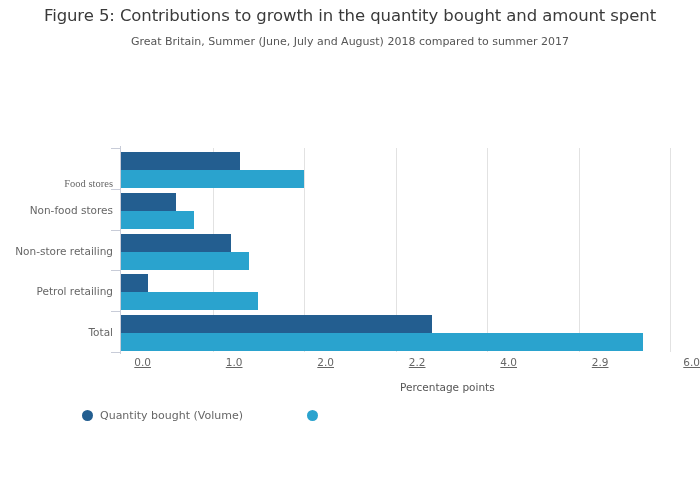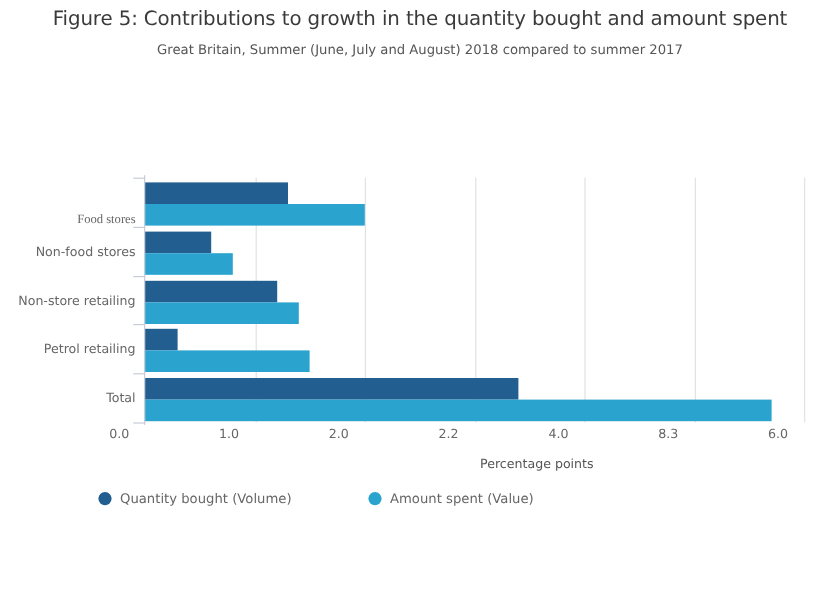--- a/index.html
+++ b/index.html
@@ -112,23 +112,24 @@
     left: 0;
     top: 352px;
     width: 700px;
     height: 24px;
   }
   .x-tick-label {
     position: absolute;
     top: 4px;
     width: 60px;
     margin-left: -30px;
-    text-align: left;
+    text-align: right;
     font-size: 10.5px;
     color: #666666;
+    text-decoration: underline;
   }
   #x-axis-title {
     position: absolute;
     top: 381px;
     left: 400px;
     width: 270px;
     text-align: left;
     font-size: 10.5px;
     color: #555555;
   }
@@ -197,34 +198,33 @@
       <div class="bar volume" title="Total – Quantity bought (Volume): 3.4" style="top: 167.2px; width: 311px; background: rgb(35, 94, 144);"></div>
       <div class="bar value" title="Total – Amount spent (Value): 5.7" style="top: 185.2px; width: 522px; background: rgb(42, 163, 206);"></div>
     </div>
 
   <div id="x-axis">
       <div class="x-tick-label" style="left: 121px;">0.0</div>
       <div class="x-tick-label" style="left: 212.5px;">1.0</div>
       <div class="x-tick-label" style="left: 304px;">2.0</div>
       <div class="x-tick-label" style="left: 395.5px;">2.2</div>
       <div class="x-tick-label" style="left: 487px;">4.0</div>
-      <div class="x-tick-label" style="left: 578.5px;">8.3</div>
+      <div class="x-tick-label" style="left: 578.5px;">2.9</div>
       <div class="x-tick-label" style="left: 670px;">6.0</div>
     </div>
 
   <div id="x-axis-title">Percentage points</div>
 
   <div id="legend">
       <div class="legend-item">
         <span class="legend-dot" style="background: rgb(35, 94, 144);"></span>
         <span class="legend-label">Quantity bought (Volume)</span>
       </div>
       <div class="legend-item">
         <span class="legend-dot" style="background: rgb(42, 163, 206);"></span>
-        <span class="legend-label">Amount spent (Value)</span>
       </div>
     </div>
 
 <div class="y-tick" style="top: 148px;"></div>
     <div class="y-tick" style="top: 188.8px;"></div>
     <div class="y-tick" style="top: 229.6px;"></div>
     <div class="y-tick" style="top: 270.4px;"></div>
     <div class="y-tick" style="top: 311.2px;"></div>
     <div class="y-tick" style="top: 352px;"></div>
   </div>

